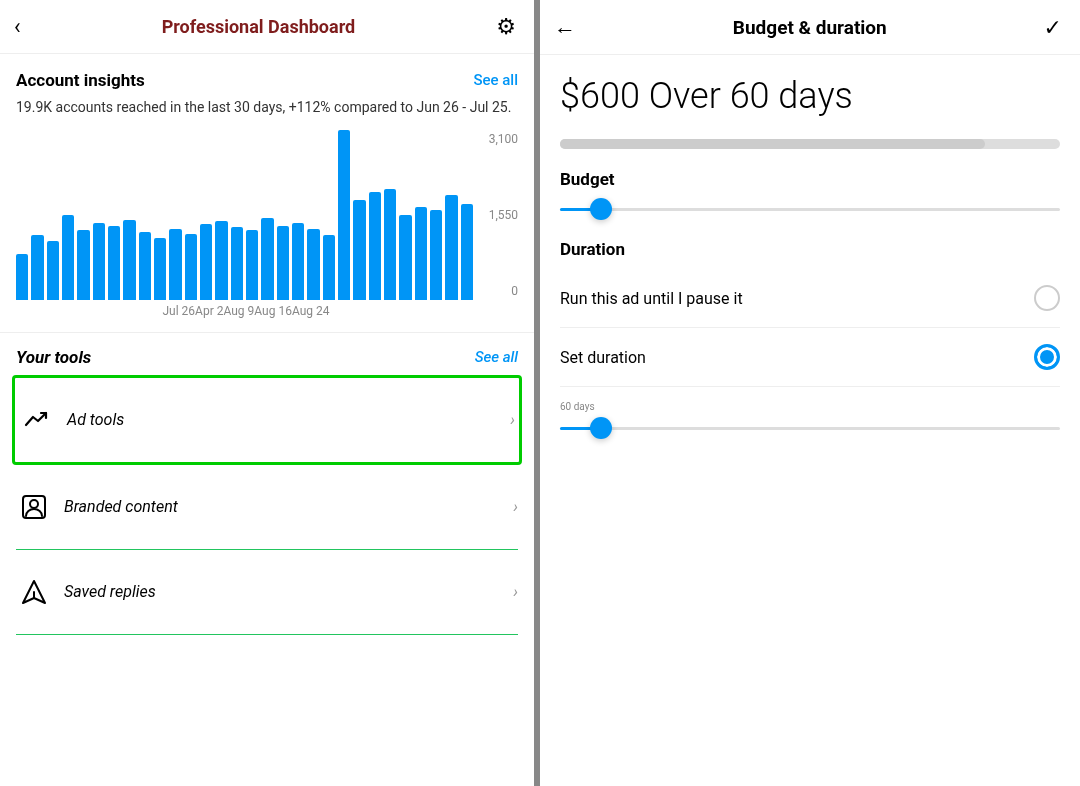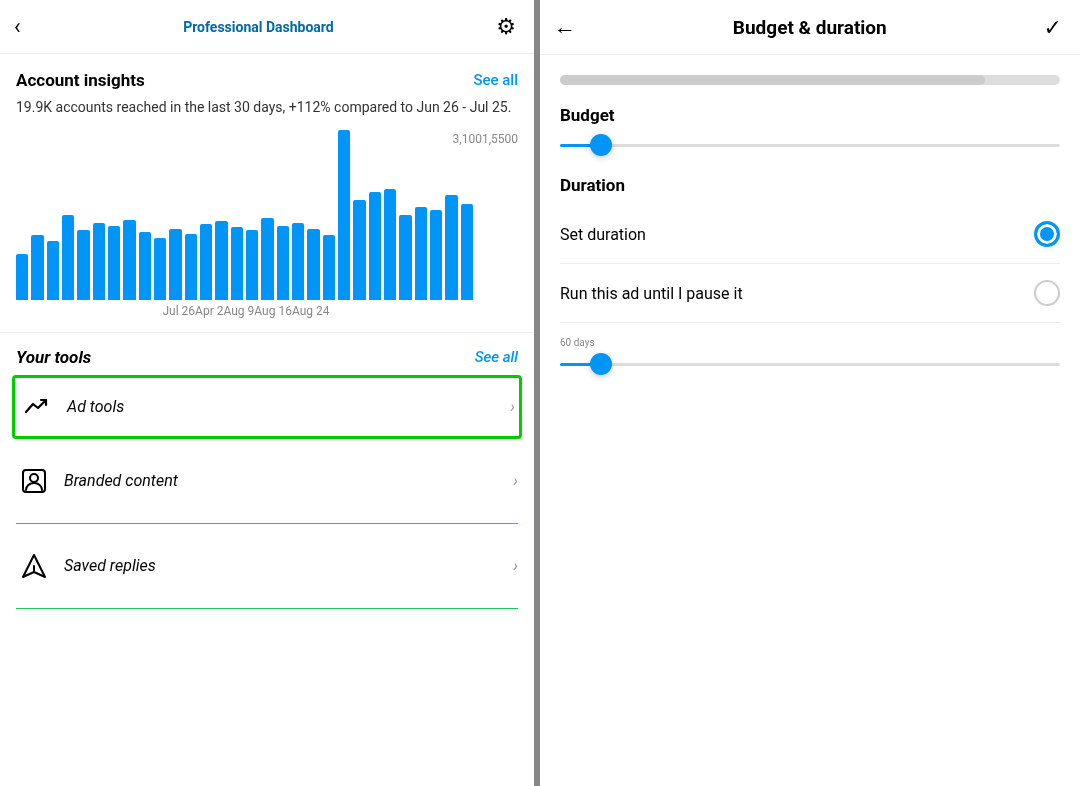--- a/index.html
+++ b/index.html
@@ -23,23 +23,23 @@
     }
 
     .left-header {
       display: flex;
       align-items: center;
       justify-content: space-between;
       padding: 14px 18px 14px 14px;
       border-bottom: 1px solid #eee;
     }
     .left-header-title {
-      font-size: 14px;
+      font-size: 18px;
       font-weight: 700;
-      color: #0369a1;
+      color: #7f1d1d;
     }
     .back-arrow {
       font-size: 22px;
       color: #000;
       cursor: pointer;
     }
     .gear-icon {
       font-size: 22px;
       color: #000;
     }
@@ -84,20 +84,21 @@
       align-items: flex-end;
       height: 170px;
       width: 460px;
     }
     .chart-labels-right {
       position: absolute;
       right: 0;
       top: 0;
       height: 170px;
       display: flex;
+      flex-direction: column;
       justify-content: space-between;
       padding: 2px 0;
     }
     .chart-label-y {
       font-size: 12px;
       color: #888;
       text-align: right;
     }
     .bar {
       background: #0095f6;
@@ -132,21 +133,21 @@
       display: flex;
       align-items: center;
       padding: 24px 0;
       border-bottom: 1px solid #22c55e;
       cursor: pointer;
       position: relative;
     }
     .tool-item.highlighted {
       border: 3px solid #00cc00;
       border-radius: 4px;
-      padding: 11px 4px;
+      padding: 24px 4px;
       margin: 0 -4px;
     }
     .tool-icon {
       width: 36px;
       height: 36px;
       display: flex;
       align-items: center;
       justify-content: center;
       margin-right: 12px;
       font-size: 20px;
@@ -403,45 +404,46 @@
 
 <div class="right-panel">
   <div class="right-header">
     <span class="back-arrow">←</span>
     <span class="right-header-title">Budget &amp; duration</span>
     <span class="check-mark">✓</span>
   </div>
 
   <div class="right-content">
 
+    <div class="budget-amount">$600 Over 60 days</div>
 
     <div class="slider-track-container">
       <div class="slider-bar-bg">
         <div style="height:10px; width:85%; background:#ccc; border-radius:5px;"></div>
       </div>
     </div>
 
     <div class="section-label">Budget</div>
     <div class="slider-wrapper">
       <div class="slider-line">
         <div class="slider-fill" style="width:8%;"></div>
         <div class="slider-thumb" style="left:6%;"></div>
       </div>
     </div>
 
     <div class="section-label">Duration</div>
 
     <div class="duration-row">
+      <span class="duration-label">Run this ad until I pause it</span>
+      <div class="radio-btn"></div>
+    </div>
+
+    <div class="duration-row">
       <span class="duration-label">Set duration</span>
       <div class="radio-btn selected"></div>
-    </div>
-
-    <div class="duration-row">
-      <span class="duration-label">Run this ad until I pause it</span>
-      <div class="radio-btn"></div>
     </div>
 
     <div class="days-value">60 days</div>
     <div class="slider-wrapper">
       <div class="slider-line">
         <div class="slider-fill" style="width:8%;"></div>
         <div class="slider-thumb" style="left:6%;"></div>
       </div>
     </div>
 

